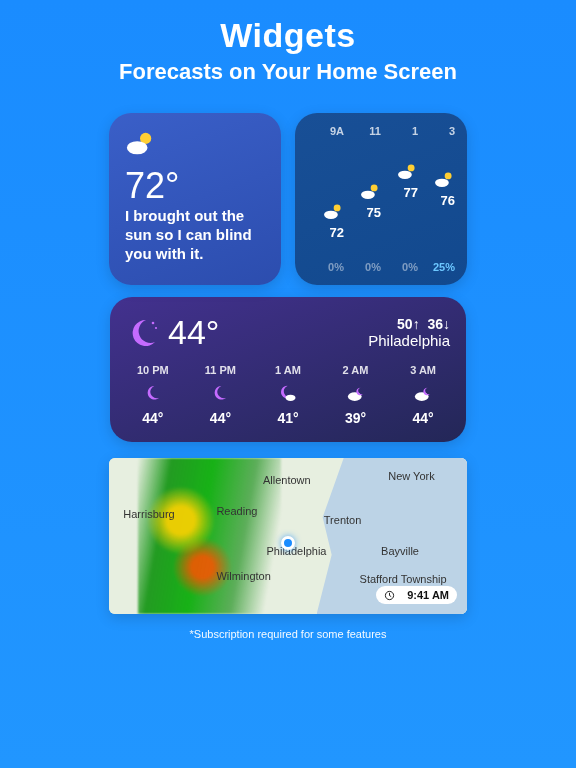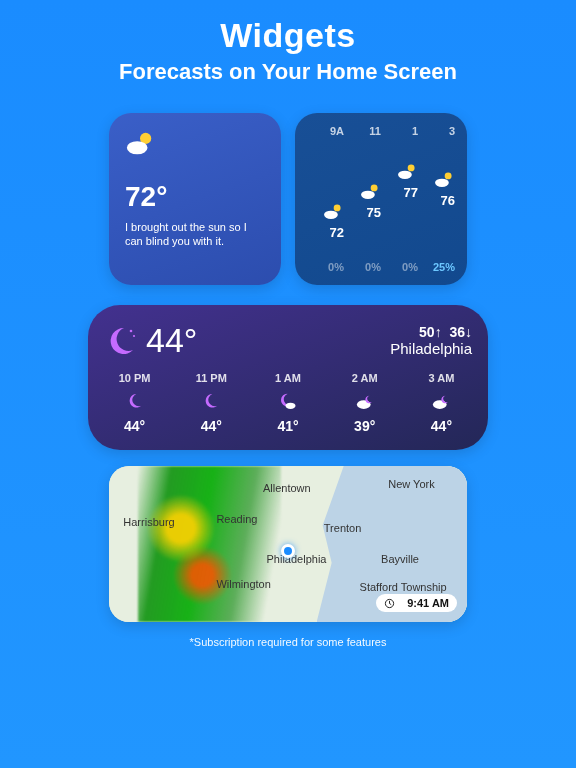--- a/index.html
+++ b/index.html
@@ -7,45 +7,45 @@
   .page       { display:flex; flex-direction:column; align-items:center; padding-top:16px; }
   .title      { font-size:34px; font-weight:800; letter-spacing:.5px; }
   .subtitle   { font-size:22px; font-weight:600; margin-top:4px; }
 
   .row        { display:flex; gap:14px; margin-top:28px; }
   .widget     { border-radius:22px; box-shadow:0 4px 14px rgba(0,0,0,.15); }
 
   
   .w-small    { width:172px; height:172px; padding:16px; background:linear-gradient(160deg,#3a5fc8 0%,#2c4dae 100%); position:relative; }
   .w-small .icon { width:30px; height:30px; }
-  .w-small .temp { font-size:28px; font-weight:700; margin-top:18px; }
-  .w-small .msg  { font-size:11px; line-height:1.25; margin-top:8px; font-weight:400; }
+  .w-small .temp { font-size:36px; font-weight:400; margin-top:2px; }
+  .w-small .msg  { font-size:15px; line-height:1.25; font-weight:700; }
 
   .w-hourly   { width:172px; height:172px; padding:12px 12px 10px; background:linear-gradient(160deg,#184f96 0%,#12498e 100%); display:flex; flex-direction:column; }
   .hrow       { display:flex; justify-content:space-between; }
   .hcol       { display:flex; flex-direction:column; align-items:flex-end; width:25%; font-size:11px; }
   .hcol .lbl  { opacity:.75; font-weight:600; }
   .hcol .ico  { width:22px; height:22px; margin-top:4px; }
   .hcol .val  { font-weight:600; margin-top:2px; font-size:13px; }
   .hcol .pct  { font-size:11px; font-weight:700; margin-top:auto; }
 
   
-  .w-wide     { width:400px; padding:16px; background:linear-gradient(160deg,#43318f 0%,#232757 100%); display:flex; flex-direction:column; border-radius:32px; box-shadow:0 4px 14px rgba(0,0,0,.15); margin-top:20px; }
+  .w-wide     { width:356px; padding:16px; background:linear-gradient(160deg,#43318f 0%,#232757 100%); display:flex; flex-direction:column; border-radius:22px; box-shadow:0 4px 14px rgba(0,0,0,.15); margin-top:12px; }
   .topline    { display:flex; align-items:center; justify-content:space-between; }
   .bigtemp    { font-size:34px; font-weight:500; display:flex; align-items:center; gap:10px; }
   .hilo       { text-align:right; font-size:14px; font-weight:600; }
   .hilo .city { font-size:15px; }
   .w-wide .forecast { display:flex; justify-content:space-between; margin-top:12px; }
   .fcol       { display:flex; flex-direction:column; align-items:center; font-size:11px; width:16.6%; }
   .fcol .time { opacity:.85; font-weight:600; }
   .fcol .ic   { width:20px; height:20px; margin:8px 0 6px; }
   .fcol .t    { font-size:14px; font-weight:600; }
 
   
-  .w-map      { width:358px; height:156px; margin-top:16px; border-radius:20px; overflow:hidden; position:relative; background:#dbe7d6; box-shadow:0 4px 14px rgba(0,0,0,.15); }
+  .w-map      { width:358px; height:156px; margin-top:16px; border-radius:6px; overflow:hidden; position:relative; background:#dbe7d6; box-shadow:0 4px 14px rgba(0,0,0,.15); }
   .land       { position:absolute; inset:0; background:#e7efe0; }
   .sea        { position:absolute; right:0; top:0; width:42%; height:100%; background:#bcd3e6; clip-path:polygon(18% 0,100% 0,100% 100%,0 100%,10% 62%,4% 38%); }
   .storm      { position:absolute; left:8%; top:0; width:40%; height:100%; background:
                  radial-gradient(circle at 30% 40%,rgba(255,210,0,.9) 0 10%,transparent 25%),
                  radial-gradient(circle at 45% 70%,rgba(255,80,0,.85) 0 8%,transparent 22%),
                  linear-gradient(100deg,rgba(0,100,0,.0) 0%,rgba(0,140,0,.85) 20%,rgba(0,170,0,.9) 45%,rgba(0,130,0,.6) 70%,transparent 90%);
                  filter:blur(1px); }
   .city       { position:absolute; font-size:11px; color:#333; font-weight:500; white-space:nowrap; }
   .pin        { position:absolute; width:14px; height:14px; border-radius:50%; background:#1a8cff; border:3px solid #fff; box-shadow:0 0 6px rgba(26,140,255,.7); }
   .timetag    { position:absolute; right:10px; bottom:10px; background:#fff; color:#111; font-size:11px; padding:3px 8px; border-radius:10px; display:flex; align-items:center; gap:12px; font-weight:600; }

